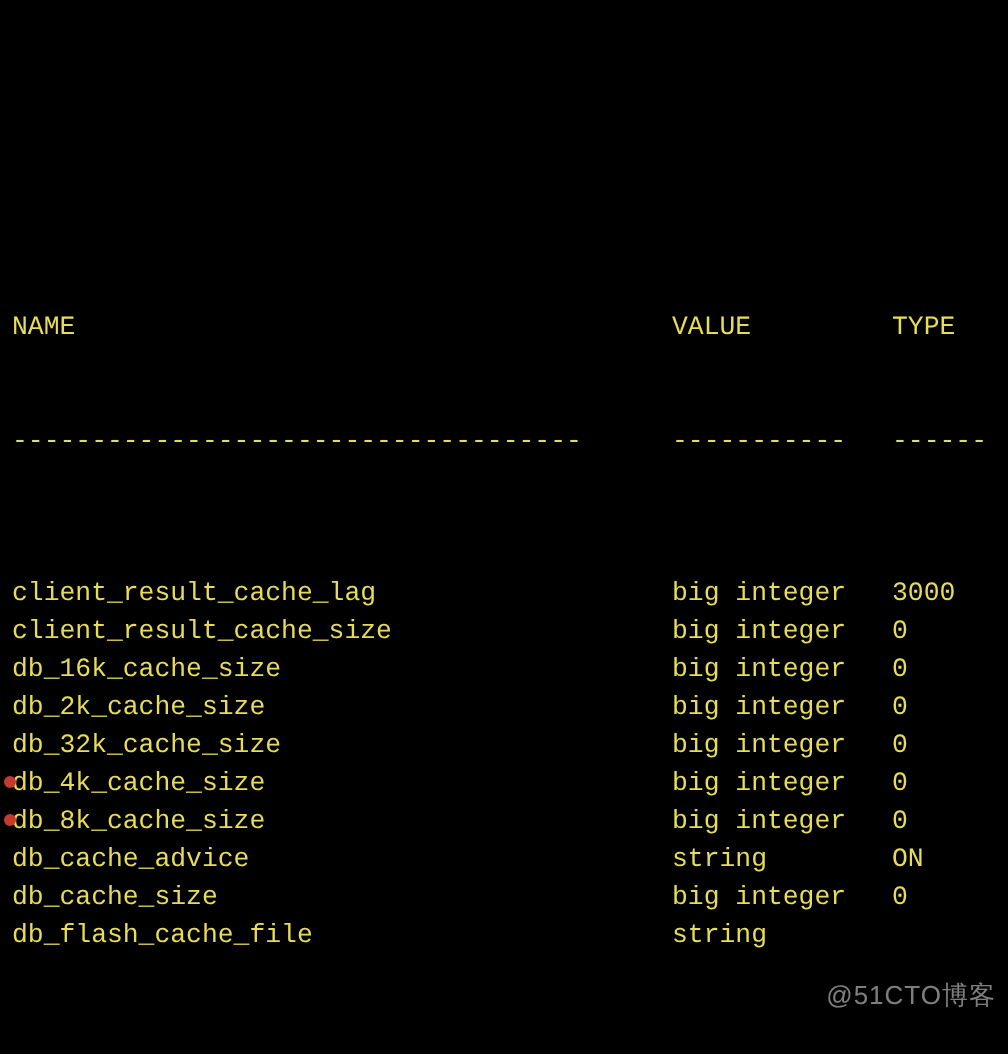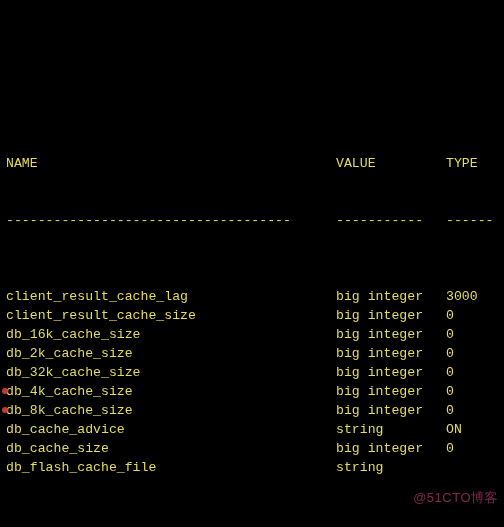--- a/index.html
+++ b/index.html
@@ -28,21 +28,21 @@
     left: 2px;
     width: 6px;
     height: 6px;
     background: #c43a2f;
     border-radius: 50%;
   }
   .watermark {
     position: absolute;
     right: 6px;
     bottom: 20px;
-    color: #ec4899;
+    color: #e5e5e5;
     opacity: 0.55;
     font-size: 13px;
     font-family: Arial, sans-serif;
     letter-spacing: 0.5px;
   }
 </style>
 </head>
 <body>
 
 <div class="term">

